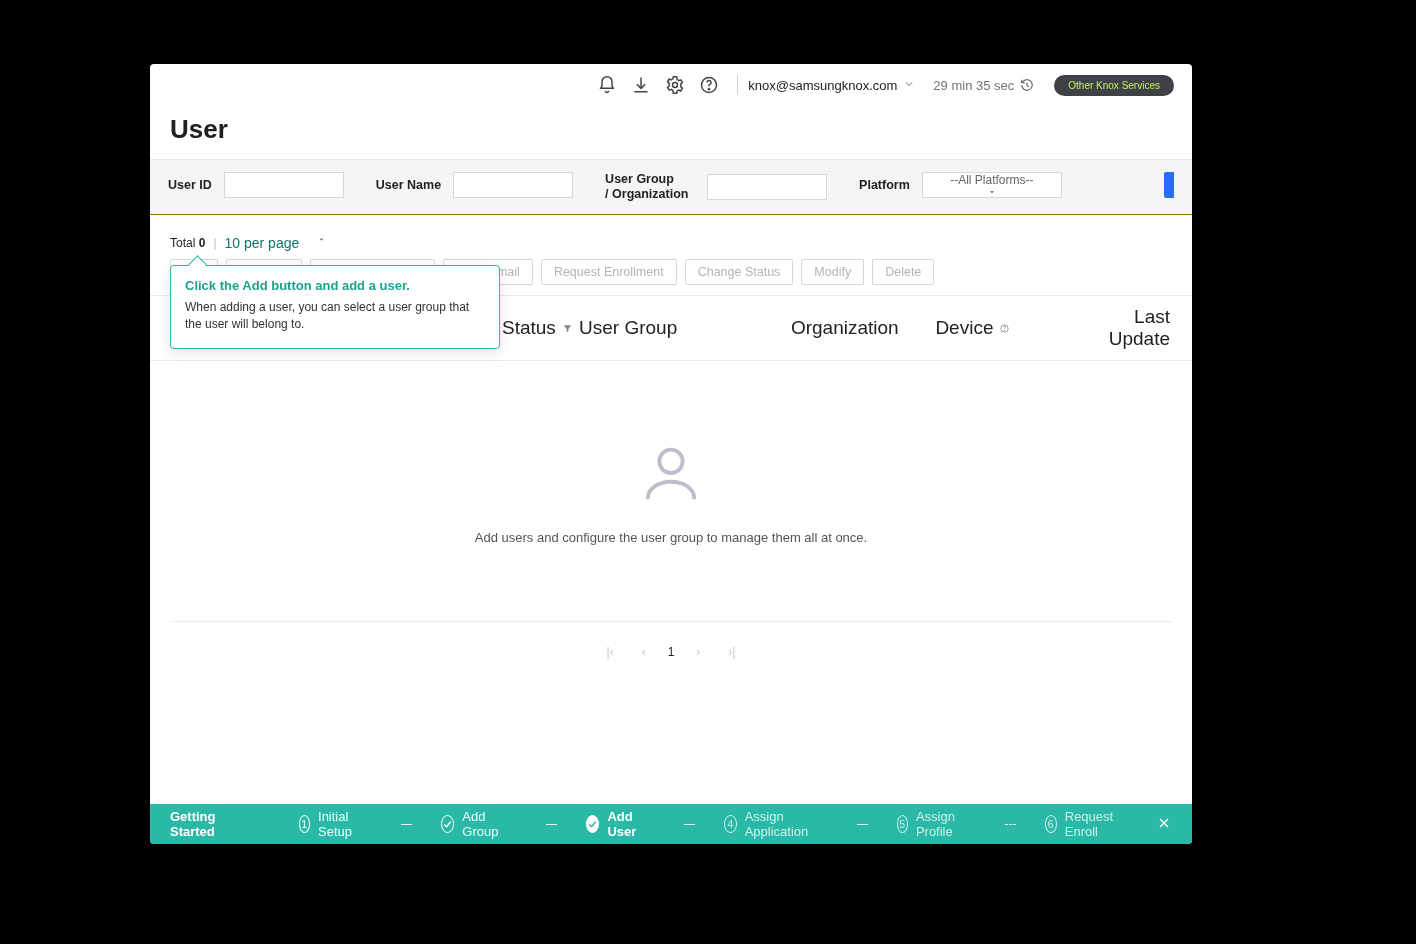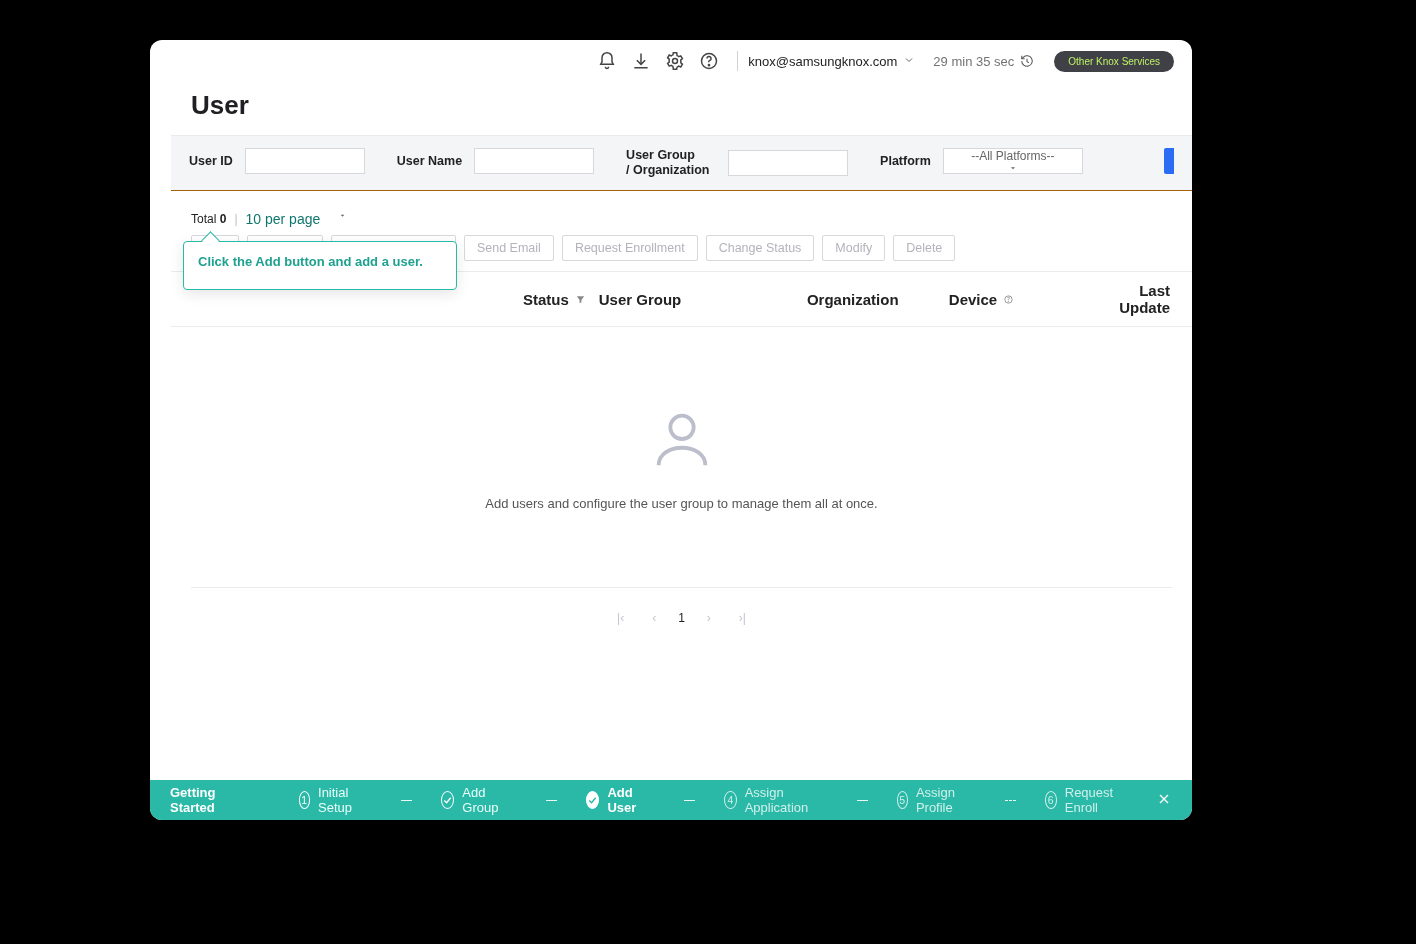--- a/index.html
+++ b/index.html
@@ -11,22 +11,22 @@
     --disabled:#b3b3bb;
     --bg-filter:#f4f5f6;
     --pill-dark:#404047;
     --accent-blue:#2a6df4;
   }
   * { box-sizing:border-box; font-family:Arial,Helvetica,sans-serif; }
   body { margin:0; background:#000; width:1416px; height:944px; overflow:hidden; }
 
   
   .stage {
-    position:absolute; left:150px; top:40px; width:1042px; height:780px;
-    background:#fff; border-radius:12px; overflow:hidden; box-shadow:0 6px 30px rgba(0,0,0,.35);padding-left:21px;
+    position:absolute; left:150px; top:64px; width:1042px; height:780px;
+    background:#fff; border-radius:4px; overflow:hidden; box-shadow:0 6px 30px rgba(0,0,0,.35);
   }
 
   
   .topbar { height:42px; display:flex; align-items:center; padding:0 18px; }
   .topbar .spacer { flex:1; }
   .topbar .ico { width:20px; height:20px; display:flex; align-items:center; justify-content:center; margin-right:14px; color:#444; }
   .vline { width:1px; height:20px; background:#d0d0d6; margin:0 10px 0 4px; }
   .email { font-size:13px; color:#222; margin-right:6px; }
   .chev-small svg{width:12px;height:12px;color:#666;}
   .timer { font-size:13px; color:#737373; margin:0 10px 0 18px; display:flex; align-items:center; }
@@ -54,35 +54,35 @@
   .meta .perpage svg{width:9px;height:9px;margin-left:18px;color:#666;}
 
   
   .actions { padding:0 20px 10px; display:flex; gap:8px; }
   .btn { border:1px solid var(--border); background:#fff; color:#222; font-size:12.5px;
          padding:5px 12px; border-radius:2px; cursor:pointer; }
   .btn[disabled]{ color:var(--disabled); cursor:default; }
 
   
   .callout {
-    position:absolute; left:20px; top:201px; width:274px;
+    position:absolute; left:20px; top:201px; width:330px;
     border:1.5px solid var(--teal); border-radius:4px; background:#fff;
-    box-shadow:0 4px 14px rgba(0,0,0,.10); padding:12px 14px 14px; z-index:5;margin-left:13px;
+    box-shadow:0 4px 14px rgba(0,0,0,.10); padding:12px 14px 14px; z-index:5;
   }
   .callout h4 { margin:0 0 6px; font-size:13px; font-weight:700; color:var(--teal-dark); }
   .callout p { margin:0; font-size:12px; color:#333; line-height:1.45; }
   .callout::before{
     content:""; position:absolute; top:-8px; left:20px; width:12px; height:12px;
     background:#fff; border-left:1.5px solid var(--teal); border-top:1.5px solid var(--teal);
     transform:rotate(45deg);
   }
 
   
   .thead { display:flex; align-items:center; padding:10px 22px;
-           border-top:1px solid #eaeaef; border-bottom:1px solid #eaeaef; font-size:15px; font-weight:700; color:#222;justify-content:space-between; }
+           border-top:1px solid #eaeaef; border-bottom:1px solid #eaeaef; font-size:19px; font-weight:400; color:#222;justify-content:space-between; }
   .th { display:flex; align-items:center; }
   .th svg{width:11px;height:11px;margin-left:6px;color:#888;}
   .th-status{ margin-left:330px; width:80px;}
   .th-group { width:220px;}
   .th-org   { width:150px;}
   .th-dev   { width:180px;}
   .th-upd   { flex:1; text-align:right; justify-content:flex-end;}
 
   
   .empty { height:260px; display:flex; flex-direction:column; align-items:center; justify-content:center; color:#555; }
@@ -210,20 +210,21 @@
     <button class="btn" disabled="">Device Command</button>
     <button class="btn" disabled="">Send Email</button>
     <button class="btn" disabled="">Request Enrollment</button>
     <button class="btn" disabled="">Change Status</button>
     <button class="btn" disabled="">Modify</button>
     <button class="btn" disabled="">Delete</button>
   </div>
 
   <div class="callout">
     <h4>Click the Add button and add a user.</h4>
+    <p>When adding a user, you can select a user group that the user will belong to.</p>
   </div>
 
   <div class="thead">
     <div class="th th-status">
       <span>Status</span>
       <svg viewBox="0 0 24 24" fill="currentColor">
           <path d="M4 5h16l-6 8v5l-4 2v-7z"></path>
         </svg>
     </div>
     <div class="th th-group">User Group</div>

